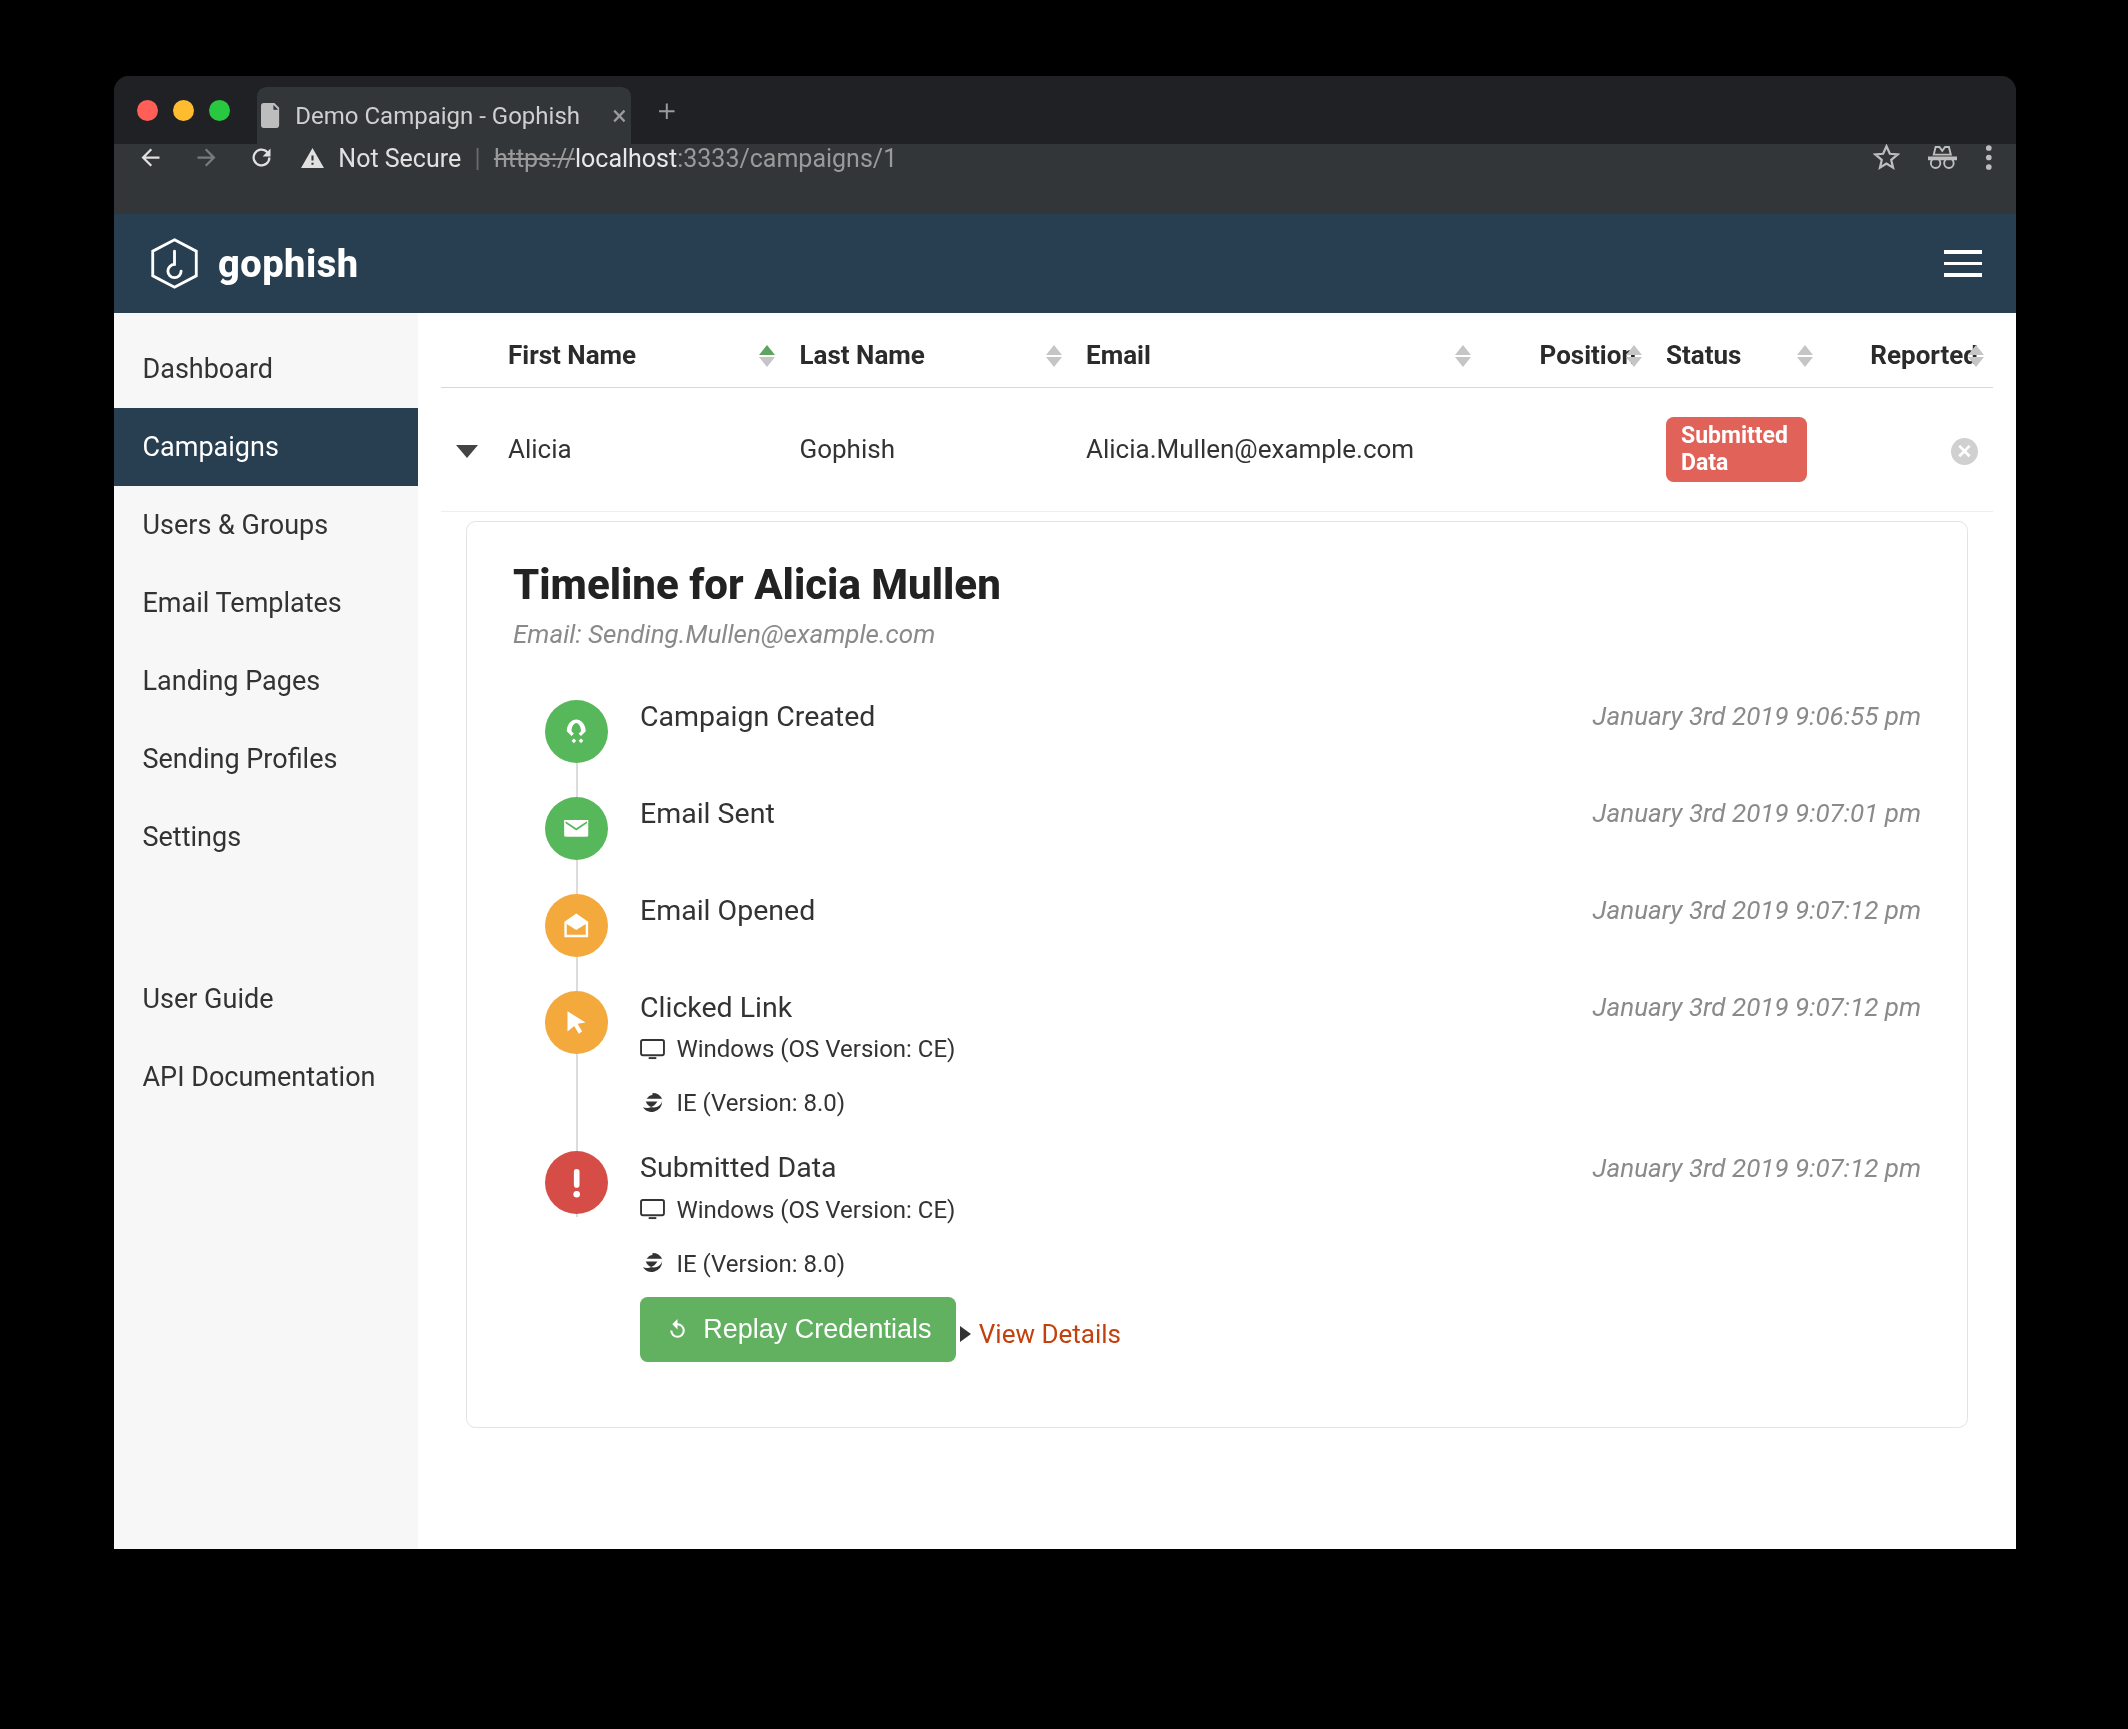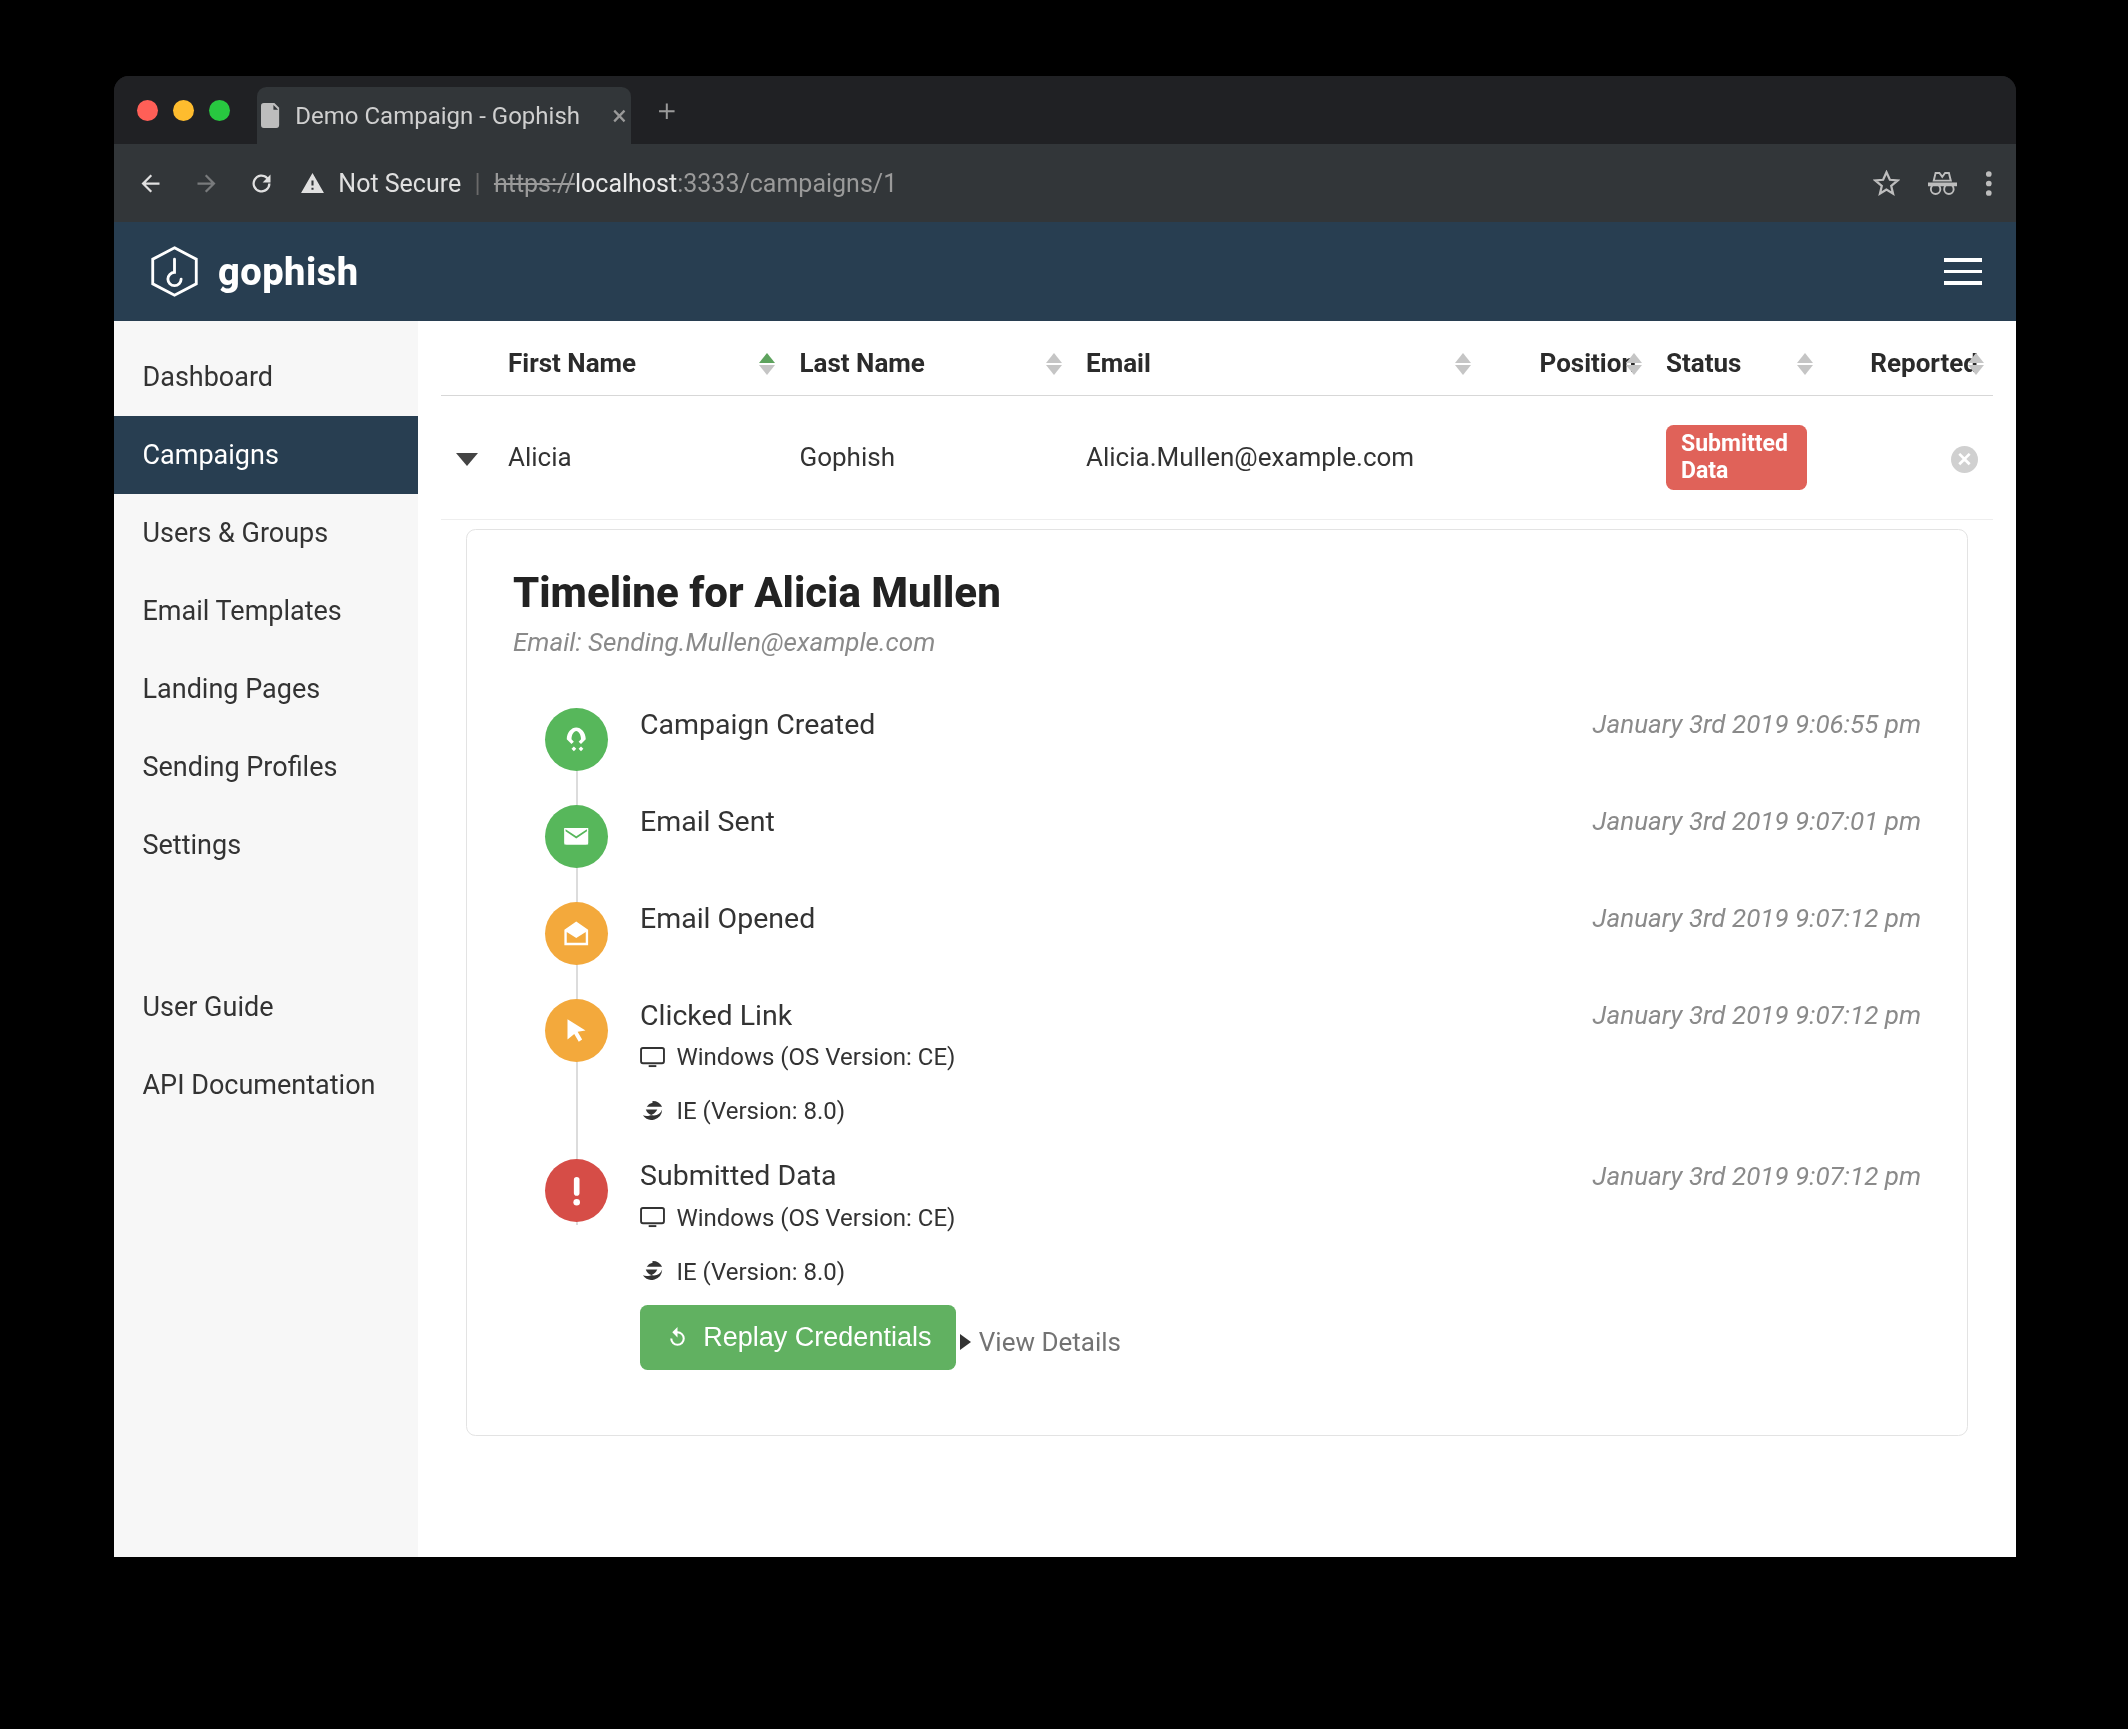--- a/index.html
+++ b/index.html
@@ -6,21 +6,21 @@
   body { background: #000; font-family: -apple-system, BlinkMacSystemFont, "Segoe UI", Roboto, "Helvetica Neue", Arial, sans-serif; width: 2129px; height: 1729px; overflow: hidden; }
   .stage { padding: 76px 114px; }
   .browser { width: 1902px; background: #202124; border-radius: 15px 15px 0 0; box-shadow: 0 28.5px 76px rgba(0,0,0,.6); overflow: hidden; }
   .tabbar { display: flex; align-items: center; height: 68px; background: #202124; padding-left: 23px; }
   .traffic { display: flex; gap: 15px; margin-right: 27px; }
   .dot { width: 21px; height: 21px; border-radius: 50%; }
   .dot.red { background: #ff5f57; } .dot.amber { background: #febc2e; } .dot.green { background: #28c840; }
   .tab { display: flex; align-items: center; gap: 13.3px; background: #323639; height: 57px; margin-top: 11.4px; border-radius: 9.5px 9.5px 0 0; padding: 0 4px; color: #cfcfcf; font-size: 24px; }
   .tab .close { color: #9a9a9a; font-size: 27px; margin-left: 19px; }
   .newtab { color: #9a9a9a; font-size: 30px; margin-left: 21px; }
-  .addrbar { display: flex; align-items: center; height: 78px; background: #323639; color: #cfcfcf; padding: 0 23px; gap: 25px; font-size: 25px; }
+  .addrbar { display: flex; align-items: flex-start; height: 70px; background: #323639; color: #cfcfcf; padding: 0 23px; gap: 25px; font-size: 25px; }
   .addrbar .nav svg, .addrbar .right svg { fill: #bdbdbd; }
   .addrbar .nav { display: flex; gap: 28.5px; align-items: center; }
   .addrbar .urlbox { display: flex; align-items: center; gap: 13.3px; flex: 1; }
   .addrbar .ns { color: #e0e0e0; }
   .addrbar .pipe { color: #6a6a6a; }
   .addrbar .url { color: #9a9a9a; }
   .addrbar .url .host { color: #e8e8e8; }
   .addrbar .url .strike { text-decoration: line-through; }
   .addrbar .right { margin-left: auto; display: flex; gap: 28.5px; align-items: center; }
   .appbar { background: #283e51; height: 99px; display: flex; align-items: center; padding: 0 34px; color: #fff; }
@@ -57,21 +57,21 @@
   .tl-icon.green { background: #57b75b; }
   .tl-icon.orange { background: #f3a93c; }
   .tl-icon.red { background: #d64d47; }
   .tl-body { flex: 1; }
   .tl-row { display: flex; justify-content: space-between; align-items: center; }
   .tl-title { font-size: 28.5px; color: #333; }
   .tl-time { font-style: italic; color: #8a8a8a; font-size: 26px; }
   .tl-meta { margin-top: 11.4px; display: flex; flex-direction: column; gap: 26px; color: #333; font-size: 24px; }
   .tl-meta .row { display: flex; align-items: center; gap: 11.4px; }
   .btn-replay { margin-top: 19px; display: inline-flex; align-items: center; gap: 13.3px; background: #61b161; color: #fff; border: none; border-radius: 7.6px; padding: 17px 25px; font-size: 27px; cursor: pointer; }
-  .view-details { margin-top: 21px; font-size: 26px; color: #737373; cursor: pointer; display: inline-flex; align-items: center; gap: 7.6px; }
+  .view-details { margin-top: 21px; font-size: 26px; color: #c2410c; cursor: pointer; display: inline-flex; align-items: center; gap: 7.6px; }
   .caret-right { width: 0; height: 0; border-top: 8.6px solid transparent; border-bottom: 8.6px solid transparent; border-left: 11.4px solid #333; display: inline-block; }
   svg { display: block; }
 </style>
 </head>
 <body>
 
 <div class="stage">
   <div class="browser">
 
     <div class="tabbar">

